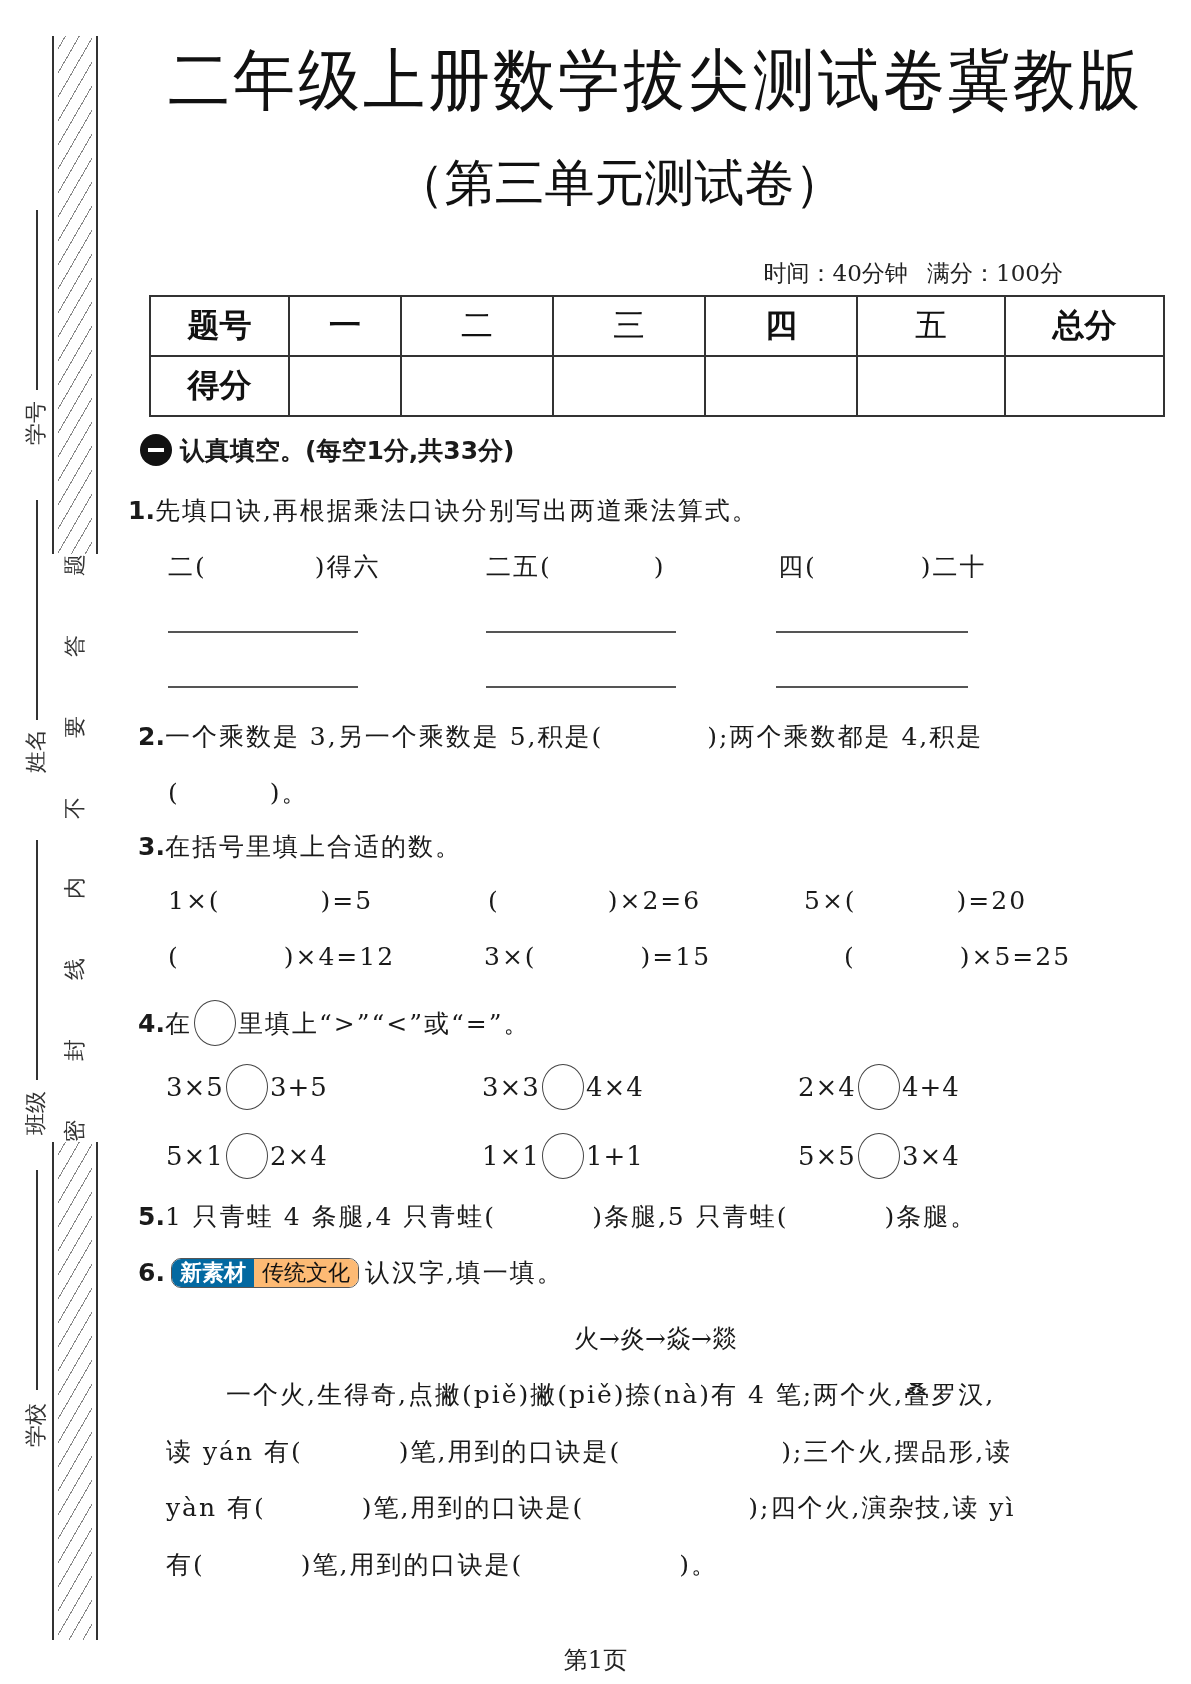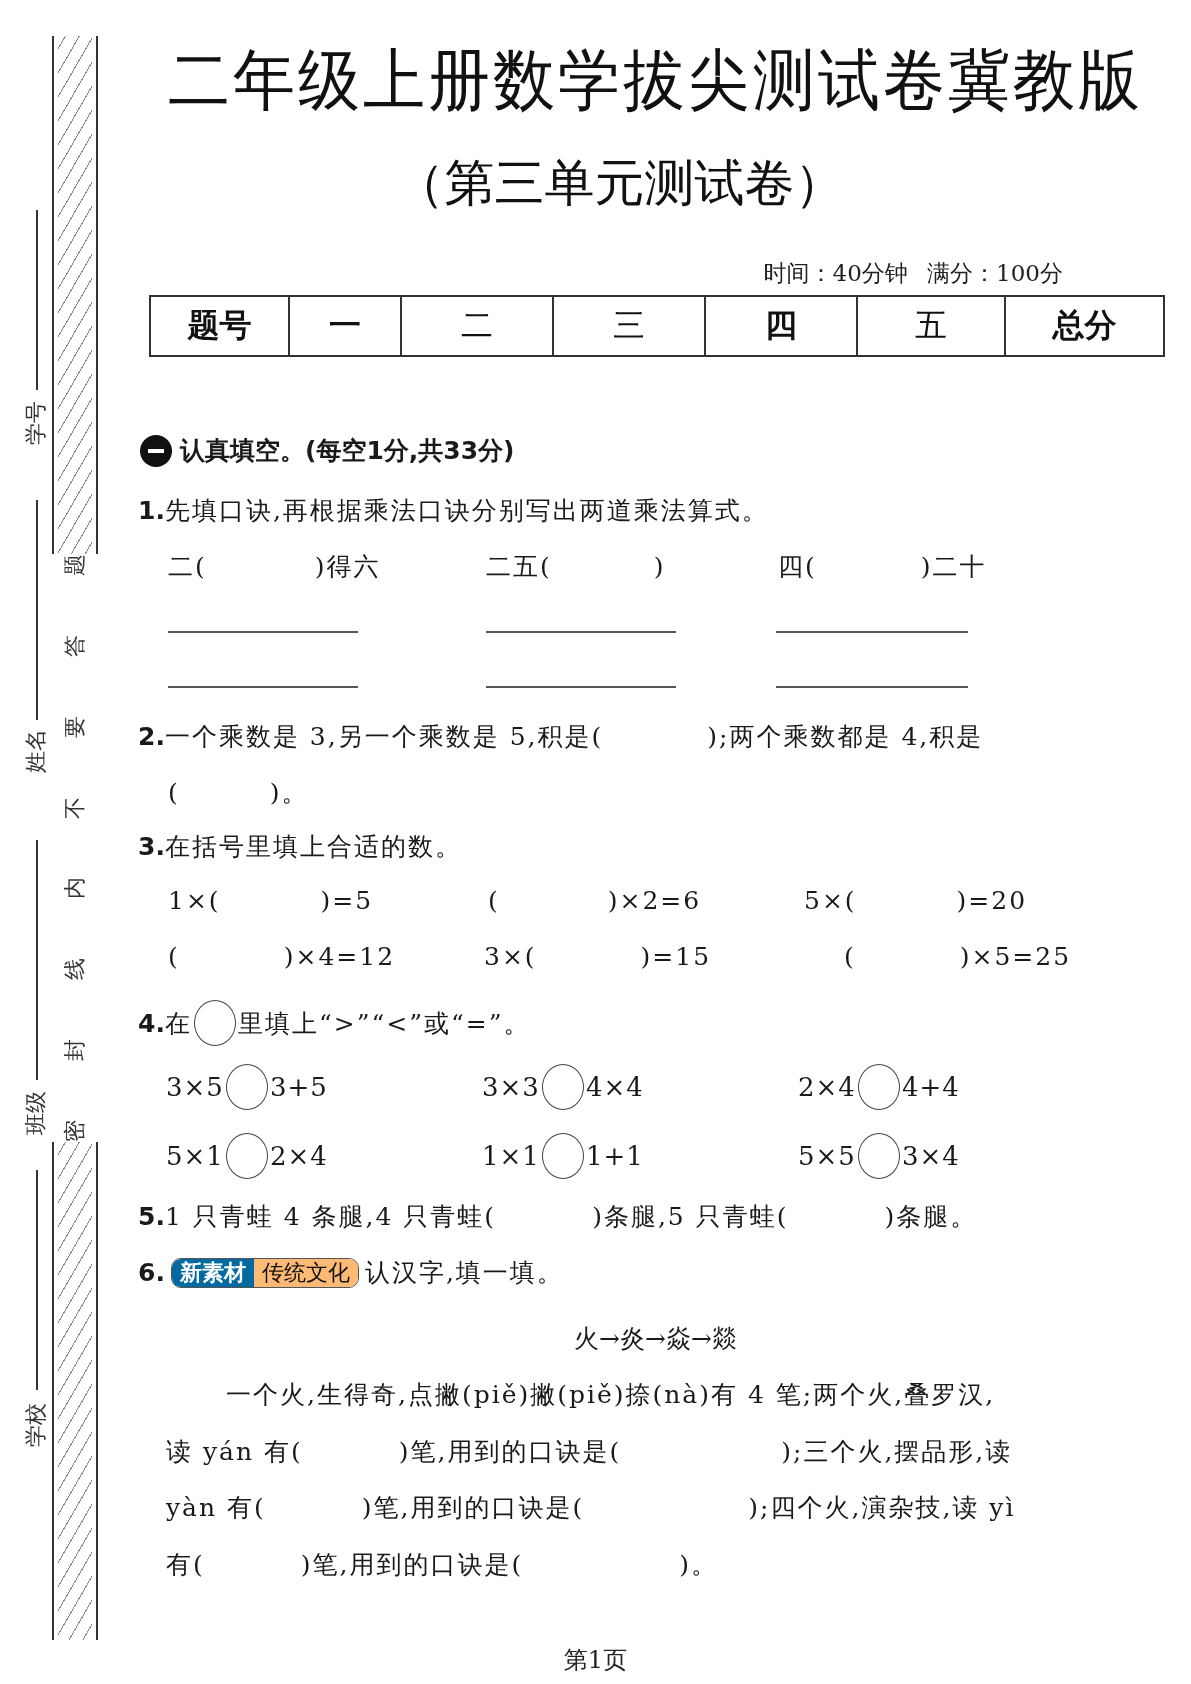--- a/index.html
+++ b/index.html
@@ -27,21 +27,21 @@
     font-family: "DejaVu Sans", sans-serif; font-size: 62px; font-weight: normal; letter-spacing: 3px; color: #111; transform: scaleY(1.08); }
   .subtitle { position: absolute; left: 0; right: 0; top: 150px; padding-left: 48px; text-align: center;
     font-family: "DejaVu Sans", sans-serif; font-size: 50px; color: #111; }
   .meta { position: absolute; right: 128px; top: 258px; font-size: 23px; color: #222; }
 
   table.score { position: absolute; left: 149px; top: 295px; width: 1016px; border-collapse: collapse; }
   table.score td { border: 2px solid #333; height: 60px; text-align: center; vertical-align: middle;
     font-family: "DejaVu Sans", sans-serif; font-size: 32px; font-weight: bold; color: #111; }
 
   
-  .sec-head { position: absolute; left: 140px; top: 434px; font-family: "DejaVu Sans", sans-serif; font-size: 25px; font-weight: bold; display: flex; align-items: flex-end; gap: 8px; }
+  .sec-head { position: absolute; left: 140px; top: 434px; font-family: "DejaVu Sans", sans-serif; font-size: 25px; font-weight: bold; display: flex; align-items: flex-start; gap: 8px; }
   .sec-badge { width: 32px; height: 32px; border-radius: 50%; background: #111; position: relative; }
   .sec-badge::after { content: ""; position: absolute; left: 8px; right: 8px; top: 14px; height: 4px; background: #fff; }
 
   .q { position: absolute; font-size: 25px; letter-spacing: 2px; white-space: nowrap; }
   .q .num { font-family: "DejaVu Sans", sans-serif; font-weight: bold; letter-spacing: 0; }
   .blank { display: inline-block; }
   .uline { position: absolute; height: 2px; background: #555; width: 190px; }
 
   .circ { display: inline-block; width: 42px; height: 46px; border: 1.5px solid #444; border-radius: 50%; vertical-align: middle; margin: 0 2px; }
   .cmp { position: absolute; font-size: 26px; display: flex; align-items: center; letter-spacing: 1px; }
@@ -105,29 +105,38 @@
   <tbody>
       <tr>
     <td style="width:139px">题号</td>
     <td style="width:112px">一</td>
     <td style="width:152px;font-weight:normal">二</td>
     <td style="width:152px;font-weight:normal">三</td>
     <td style="width:152px">四</td>
     <td style="width:148px;font-weight:normal">五</td>
     <td>总分</td>
   </tr>
+  <tr>
+    <td>得分</td>
+    <td></td>
+    <td></td>
+    <td></td>
+    <td></td>
+    <td></td>
+    <td></td>
+  </tr>
 </tbody>
   </table>
 
 <div class="sec-head">
   <span class="sec-badge"></span>
   <span>认真填空。(每空1分,共33分)</span>
 </div>
 
-<div class="q" style="left:138px;top:494px;">
+<div class="q" style="left:128px;top:494px;">
   <span class="num">1.</span><span>先填口诀,再根据乘法口诀分别写出两道乘法算式。</span>
 </div>
 <div class="q" style="left:168px;top:550px;">
   <span>二(</span><span class="blank" style="width:108px"></span><span>)得六</span>
 </div>
 <div class="q" style="left:486px;top:550px;">
   <span>二五(</span><span class="blank" style="width:102px"></span><span>)</span>
 </div>
 <div class="q" style="left:778px;top:550px;">
   <span>四(</span><span class="blank" style="width:104px"></span><span>)二十</span>

